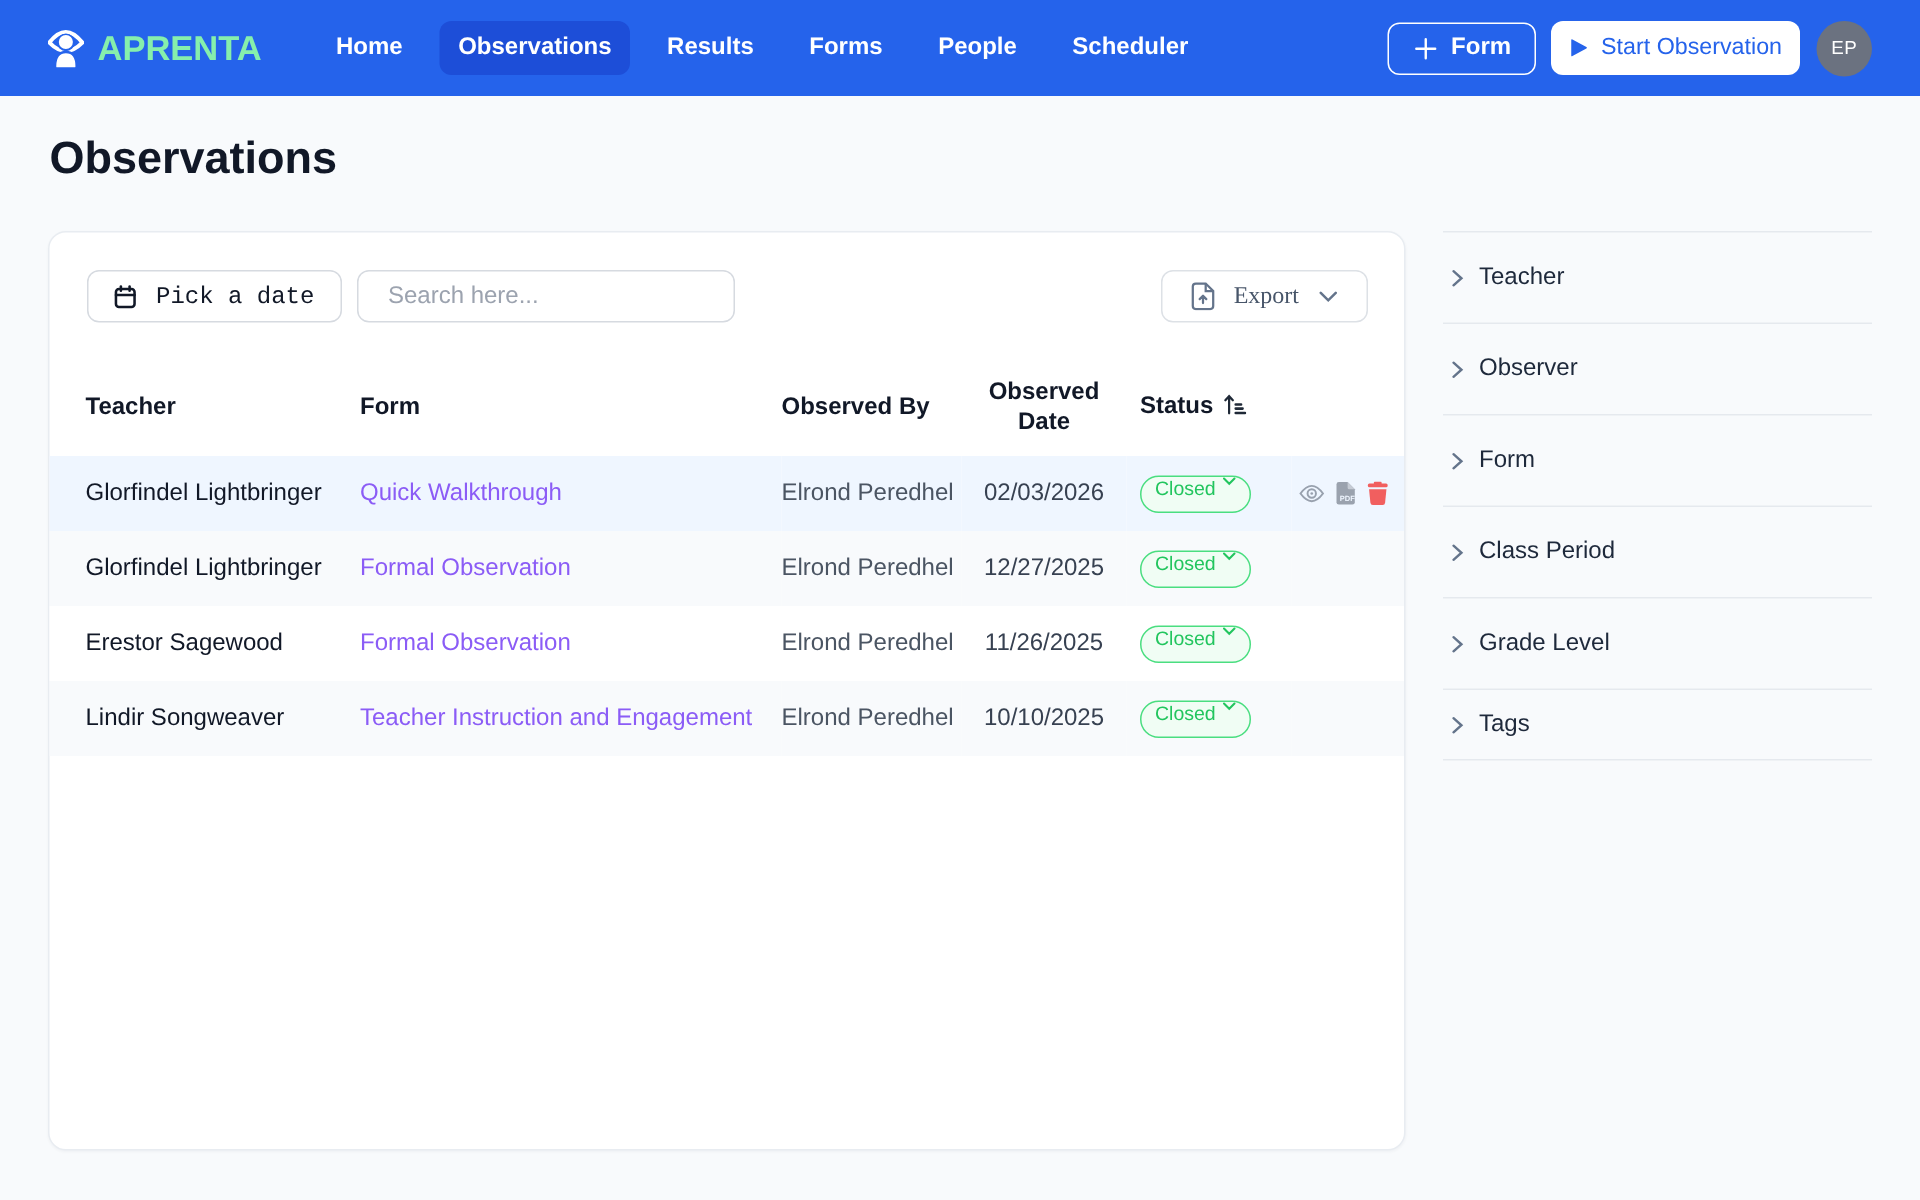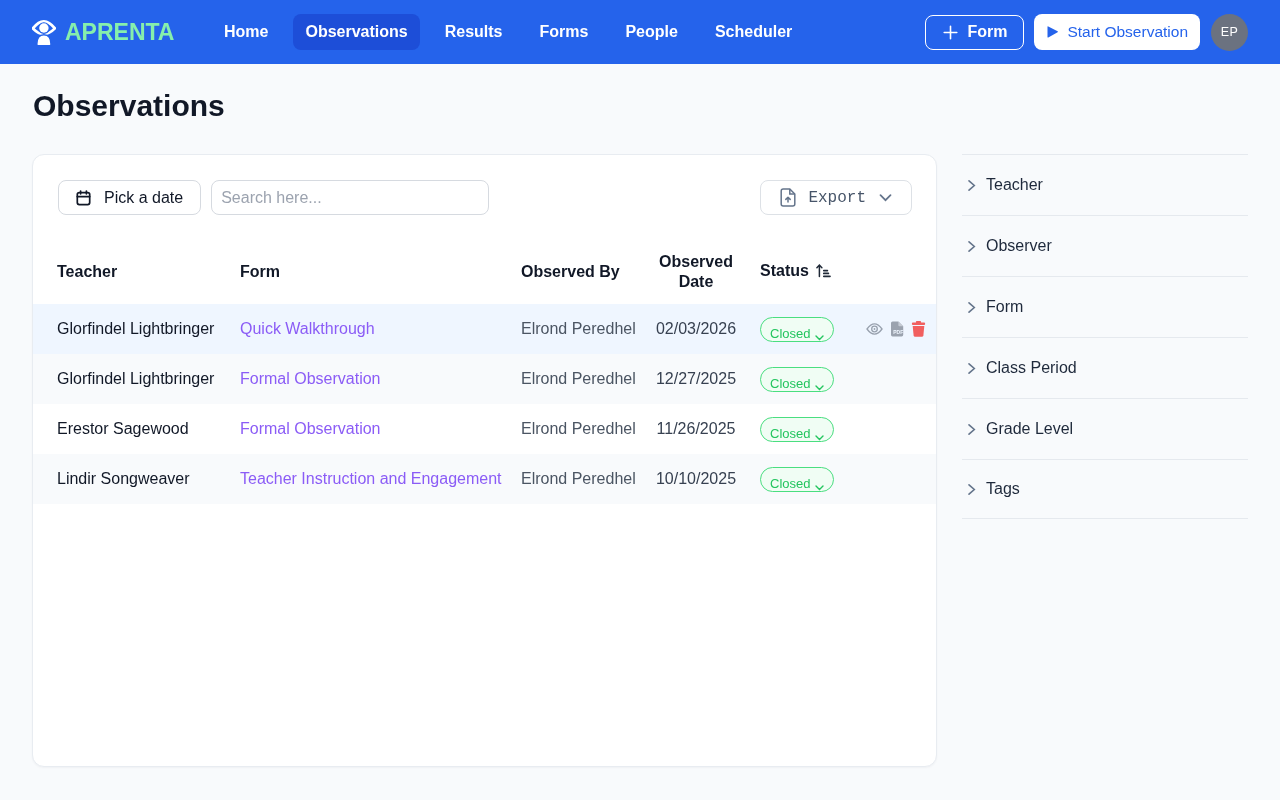--- a/index.html
+++ b/index.html
@@ -21,53 +21,53 @@
 .bstart svg { margin-right:8px; display:block; }
 .avatar { width:37px; height:37px; border-radius:50%; background:#6b7280; color:#fff; font-size:12.5px; font-weight:500; display:flex; align-items:center; justify-content:center; margin-left:11px; letter-spacing:0.3px; }
 
 
 h1 { position:absolute; left:33px; top:89px; font-size:30px; font-weight:700; color:#111827; letter-spacing:0; }
 
 .card { position:absolute; left:32px; top:154px; width:905px; height:613px; background:#fff; border:1px solid #e8ecf1; border-radius:12px; box-shadow:0 1px 2px rgba(16,24,40,.04); }
 
 
 .toolbar { position:absolute; left:25px; top:25px; right:24px; height:35px; display:flex; align-items:center; }
-.pick { display:flex; align-items:center; height:35px; padding:0 17px; background:#fff; border:1px solid #d6dae0; border-radius:8px; font-family:Liberation Sans, sans-serif; font-size:16px; color:#111827; font-weight:500; }
+.pick { display:flex; align-items:center; height:35px; padding:0 17px; background:#fff; border:1px solid #d6dae0; border-radius:8px; font-family:Liberation Mono, monospace; font-size:16px; color:#111827; font-weight:500; }
 .pick svg { margin-right:13px; display:block; }
-.search { height:35px; width:278px; margin-left:10px; border:1px solid #d6dae0; border-radius:8px; padding:0 9px; font-family:inherit; font-size:16px; color:#111827; outline:none; }
+.search { height:35px; width:252px; margin-left:10px; border:1px solid #d6dae0; border-radius:8px; padding:0 20px; font-family:inherit; font-size:16px; color:#111827; outline:none; }
 .search::placeholder { color:#9ca3af; }
-.export { display:flex; align-items:center; height:35px; padding:0 19px; margin-left:auto; background:#fff; border:1px solid #dde1e6; border-radius:8px; font-family:Liberation Mono, monospace; font-size:16px; color:#475569; }
+.export { display:flex; align-items:center; height:35px; padding:0 19px; margin-left:auto; background:#fff; border:1px solid #dde1e6; border-radius:8px; font-family:Liberation Serif, serif; font-size:16px; color:#475569; }
 .export .eicon { margin-right:12px; display:block; }
 .export .echev { margin-left:13px; display:block; }
 
 
 table { position:absolute; left:0px; top:85px; width:903px; border-collapse:collapse; table-layout:fixed; }
 th { font-size:16px; font-weight:700; color:#111827; text-align:left; height:64px; vertical-align:middle; line-height:20px; }
 td { font-size:16px; height:50px; vertical-align:middle; }
 col.c1 { width:207px; } col.c2 { width:281px; } col.c3 { width:120px; }
 col.c4 { width:110px; } col.c5 { width:110px; } col.c6 { width:75px; }
 th.c1, td.c1 { padding-left:24px; }
 th.c5, td.c5 { padding-left:9px; }
 th.c4, td.c4 { text-align:center; }
 tr.odd  { background:#fff; }
 tr.even { background:#f8fafc; }
 tr.hover { background:#eff6ff; }
 td.teacher { color:#111827; }
 td.form { color:#8b5cf6; }
 td.oby { color:#4b5563; }
 td.odate { color:#374151; }
-.pill { display:inline-flex; align-items:flex-end; height:25px; padding:0 9px; border:1px solid #4ade80; border-radius:13px; background:#f0fdf4; color:#22c55e; font-size:13px; }
+.pill { display:inline-flex; align-items:flex-start; height:25px; padding:0 9px; border:1px solid #4ade80; border-radius:13px; background:#f0fdf4; color:#22c55e; font-size:13px; }
 .pill svg { margin-left:5px; display:block; }
 .acts { display:flex; align-items:center; gap:7px; padding-left:5px; }
 .sorticon { display:inline-block; vertical-align:-2px; margin-left:6px; }
 
 
 aside { position:absolute; left:962px; top:154px; width:286px; }
 .fitem { height:61px; border-top:1px solid #e5e9ee; display:flex; align-items:center; color:#1e293b; font-size:16px; }
-.fitem:last-child { border-bottom:1px solid #e5e9ee; height:60px; }
+.fitem:last-child { border-bottom:1px solid #e5e9ee; height:48px; }
 .fitem svg { margin:0 9px 0 4px; display:block; }
 </style>
 </head>
 <body>
 
 <header>
   <div class="logo">
     <svg width="24" height="27" viewBox="0 0 24 27">
       <path d="M0.9 9.4 Q11.8 -4.8 22.9 9.4 Q11.8 20.6 0.9 9.4 Z" fill="none" stroke="#fff" stroke-width="2.7" stroke-linejoin="round"></path>
       <circle cx="11.9" cy="9.2" r="5.9" fill="#2563eb"></circle>

